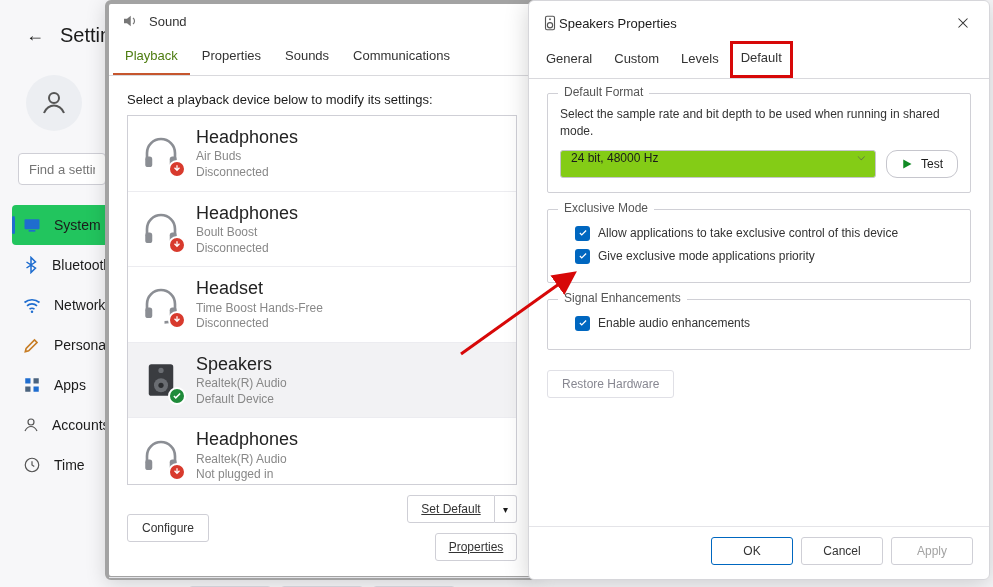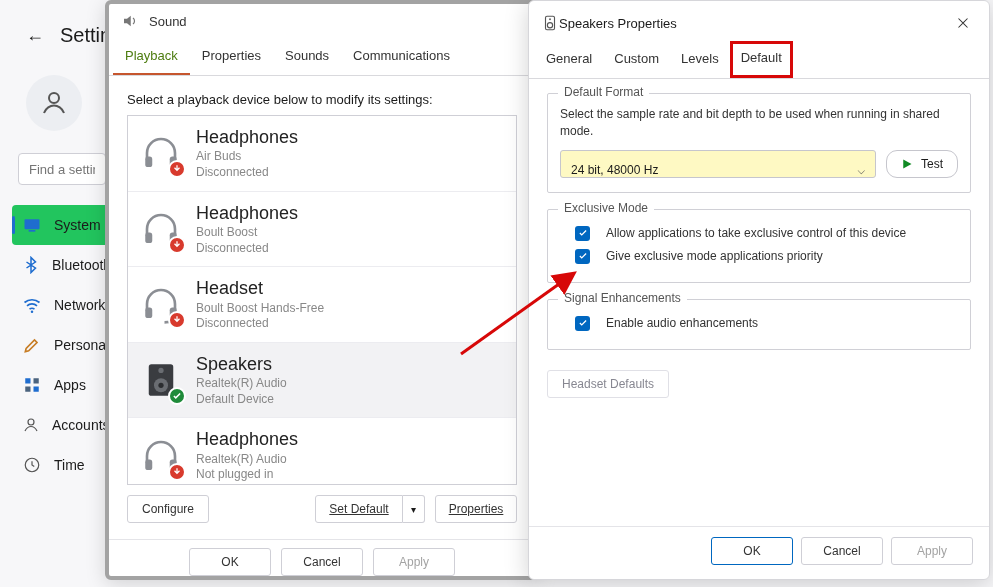--- a/index.html
+++ b/index.html
@@ -207,21 +207,21 @@
     border: 1px solid #cfcfd6;
     background: #fff;
     border-radius: 3px;
     font-size: 12px;
     padding: 0 12px;
     cursor: pointer;
     color: #333;
   }
   .btn.underline { text-decoration: underline; }
   .btn:disabled { color: #a3a3a3; }
-  .btn-group { display: flex; align-items: flex-start; }
+  .btn-group { display: flex; align-items: flex-end; flex-direction: column; }
   .btn-split { display: flex; }
   .btn-split .btn { border-radius: 3px 0 0 3px; min-width: 88px; }
   .btn-split .chev {
     width: 22px; height: 28px;
     border: 1px solid #cfcfd6;
     border-left: none;
     background: #fff;
     border-radius: 0 3px 3px 0;
     display: inline-flex;
     align-items: center;
@@ -296,45 +296,45 @@
   }
   .format-row {
     display: flex; gap: 10px;
   }
   .combo {
     flex: 1;
     height: 28px;
     border: 1px solid #c6c6cd;
     border-radius: 3px;
     display: flex;
-    align-items: flex-end;
+    align-items: flex-start;
     justify-content: space-between;
     padding: 0 10px;
     font-size: 12px;
     cursor: pointer;
-    background: #fef9c3;
+    background: #84cc16;
   }
   .combo .chev-down { font-size: 10px; color: #555; }
   .test-btn {
     height: 28px;
     border: 1px solid #c6c6cd;
     border-radius: 11px;
     padding: 0 14px;
     display: inline-flex;
     align-items: center;
     gap: 8px;
     font-size: 12px;
     cursor: pointer;
     background: #fff;
   }
   .test-btn svg { width: 12px; height: 12px; }
   .check-row {
     display: flex;
     align-items: center;
-    gap: 16px;
+    gap: 8px;
     font-size: 12px;
     color: #333;
     padding: 4px 15px;
   }
   .cbx {
     width: 15px; height: 15px;
     border-radius: 3px;
     background: #0067c0;
     display: inline-flex;
     align-items: center;
@@ -525,21 +525,21 @@
               <path d="M38 40c0 3-4 5-10 5" fill="none" stroke="#8b8e94" stroke-width="3"></path>
             </svg><span class="badge down">
               <svg viewBox="0 0 16 16" width="10" height="10">
                 <path d="M8 3v6l3 2" fill="none" stroke="#fff" stroke-width="0"></path>
                 <path d="M8 3l0 7M8 12l-3 2 3-2 3 2" stroke="#fff" stroke-width="0"></path>
                 <path d="M8 2v8M4 6l4 4 4-4" fill="none" stroke="#fff" stroke-width="2"></path>
               </svg>
             </span></span>
           <span class="dev-text">
             <span class="dev-name">Headset</span>
-            <span class="dev-sub">Boult Boost Hands-Free</span>
+            <span class="dev-sub">Time Boost Hands-Free</span>
             <span class="dev-status">Disconnected</span>
           </span>
         </div>
         <div class="device-row selected">
           <span class="dev-icon"><svg viewBox="0 0 48 48" width="42" height="42">
               <rect x="10" y="6" width="28" height="36" rx="3" fill="#3a3c40"></rect>
               <circle cx="24" cy="30" r="8" fill="#6a6d72"></circle>
               <circle cx="24" cy="30" r="3" fill="#2b2d30"></circle>
               <circle cx="24" cy="13" r="3" fill="#6a6d72"></circle>
             </svg><span class="badge check">
@@ -661,21 +661,21 @@
       <label class="check-row">
         <span class="cbx">
           <svg viewBox="0 0 16 16">
               <path d="M3 8l3 3 7-7" fill="none" stroke="#fff" stroke-width="2"></path>
             </svg>
         </span>
         <span>Enable audio enhancements</span>
       </label>
     </div>
 
-    <button class="restore-btn">Headset Defaults</button>
+    <button class="restore-btn">Restore Hardware</button>
   </div>
 
   <div class="props-footer">
     <button class="btn default">OK</button>
     <button class="btn">Cancel</button>
     <button class="btn" disabled="">Apply</button>
   </div>
 </div>
 
 <svg class="annotation-arrow" viewBox="0 0 130 100">

